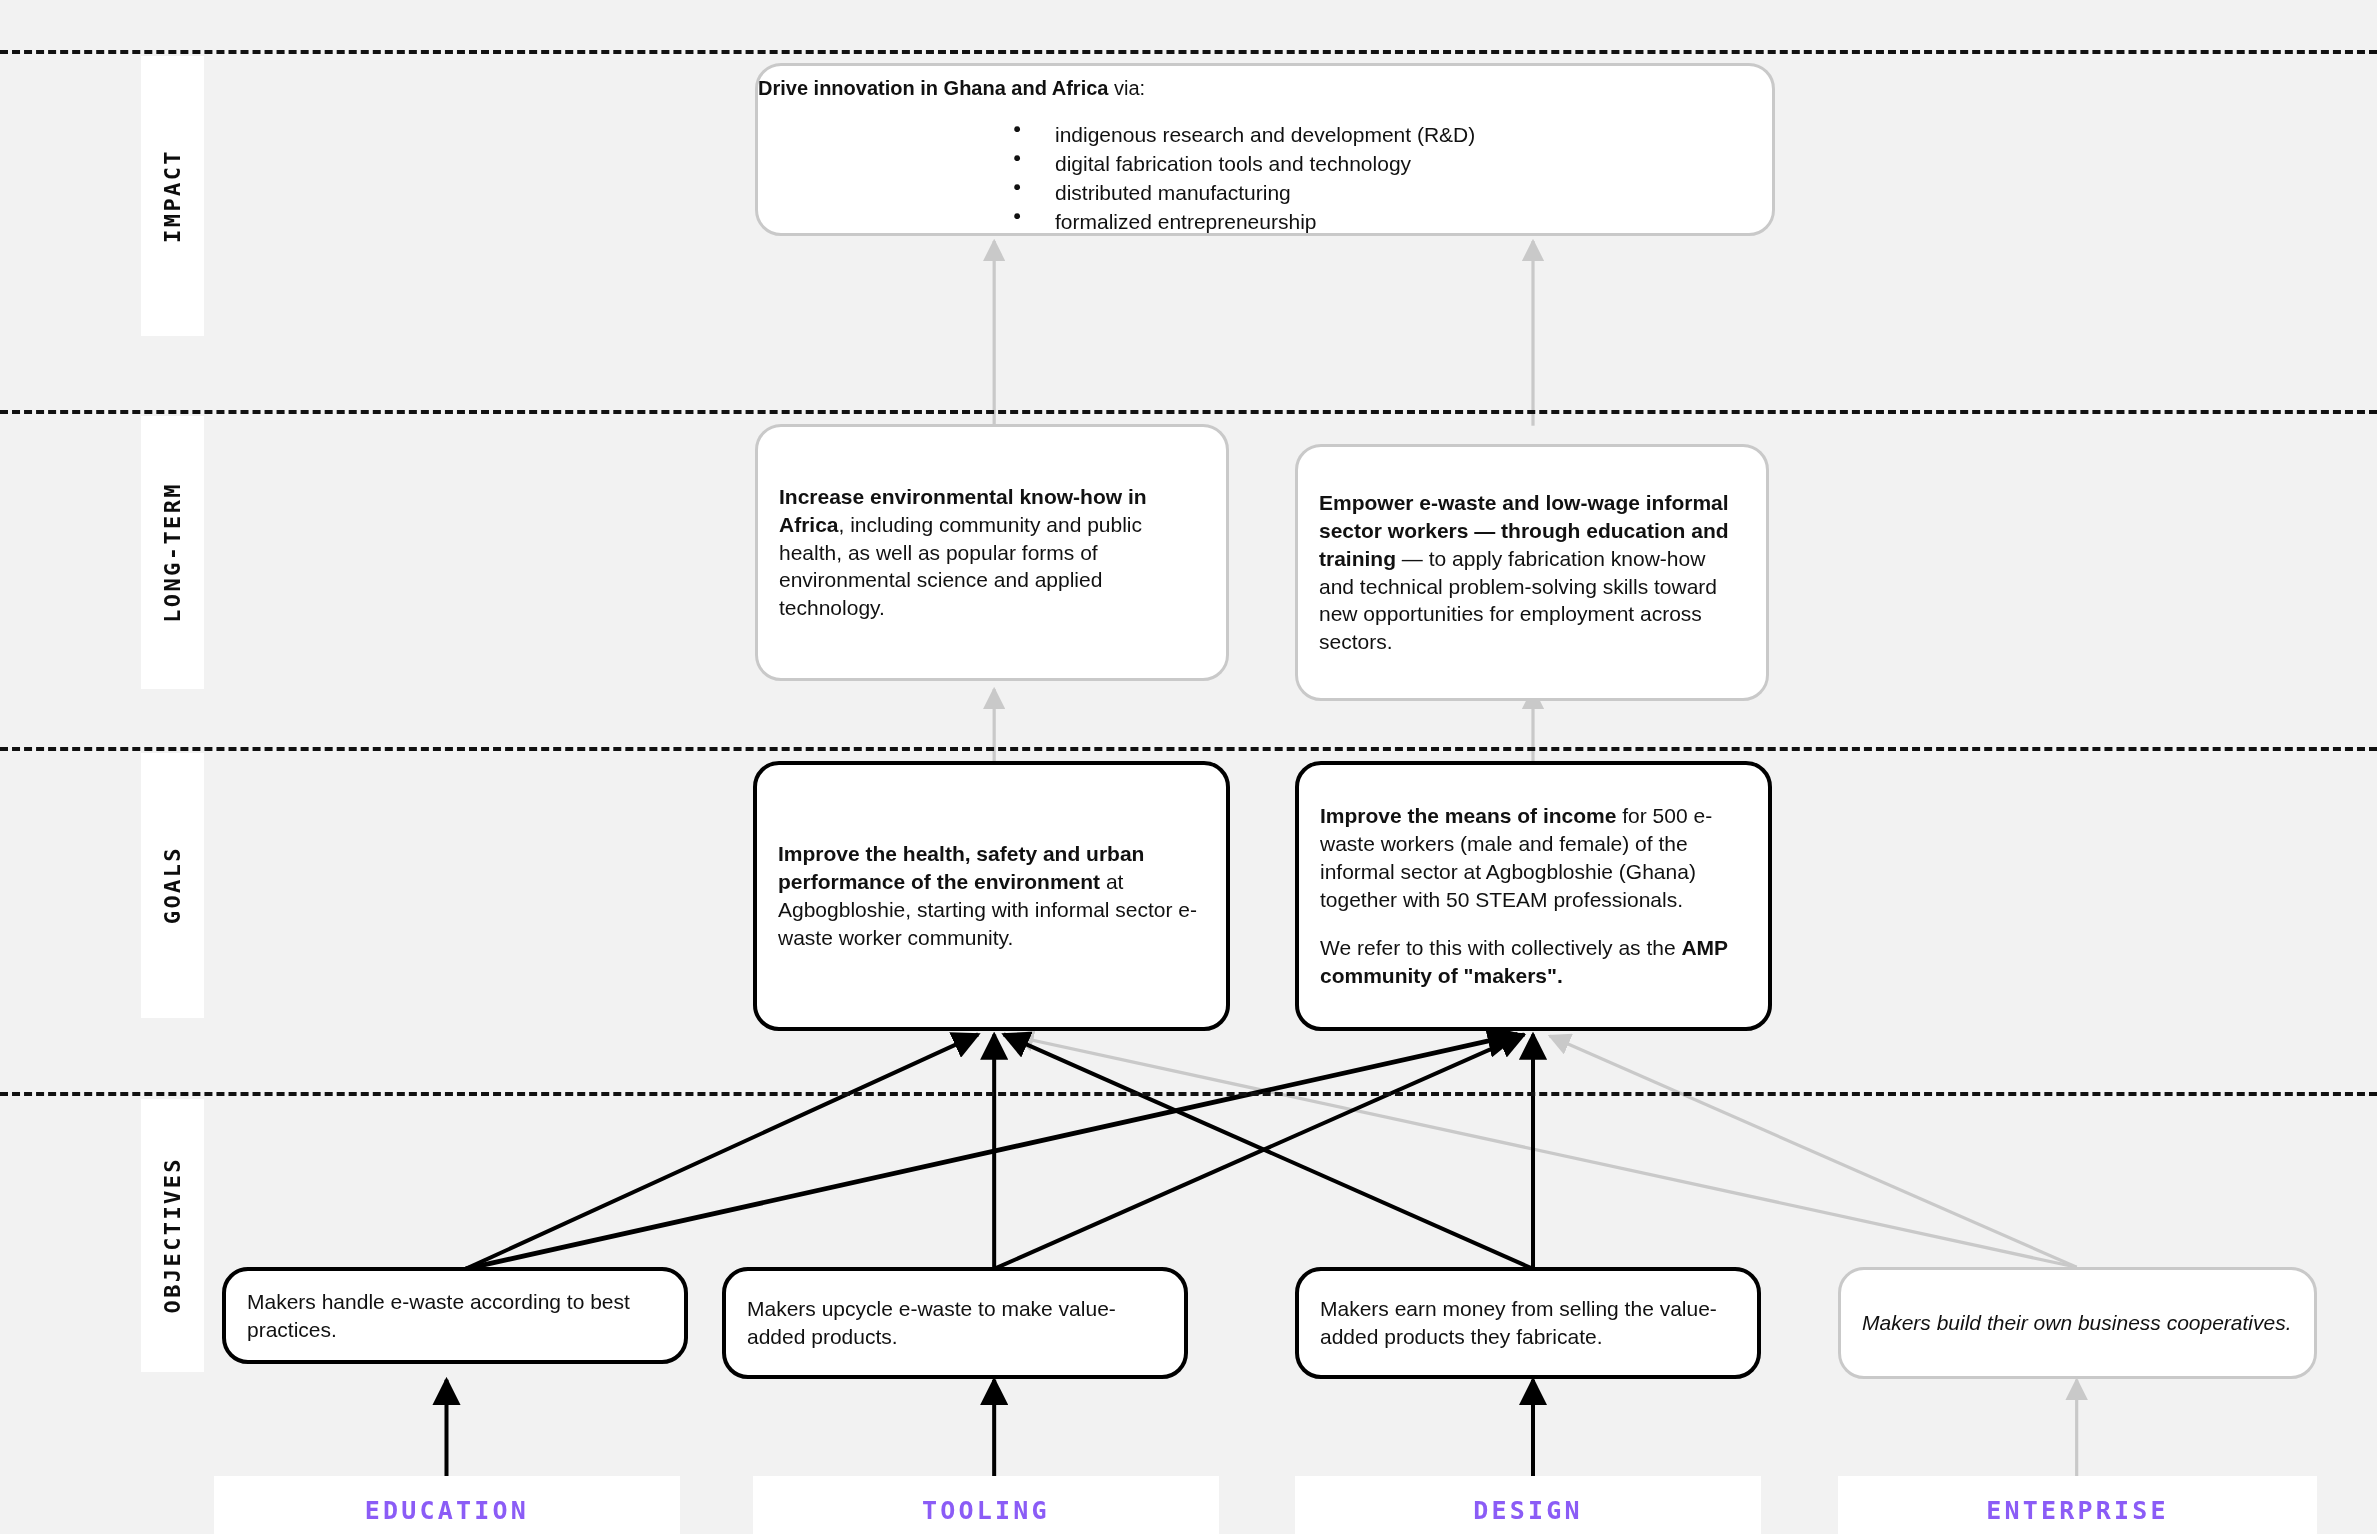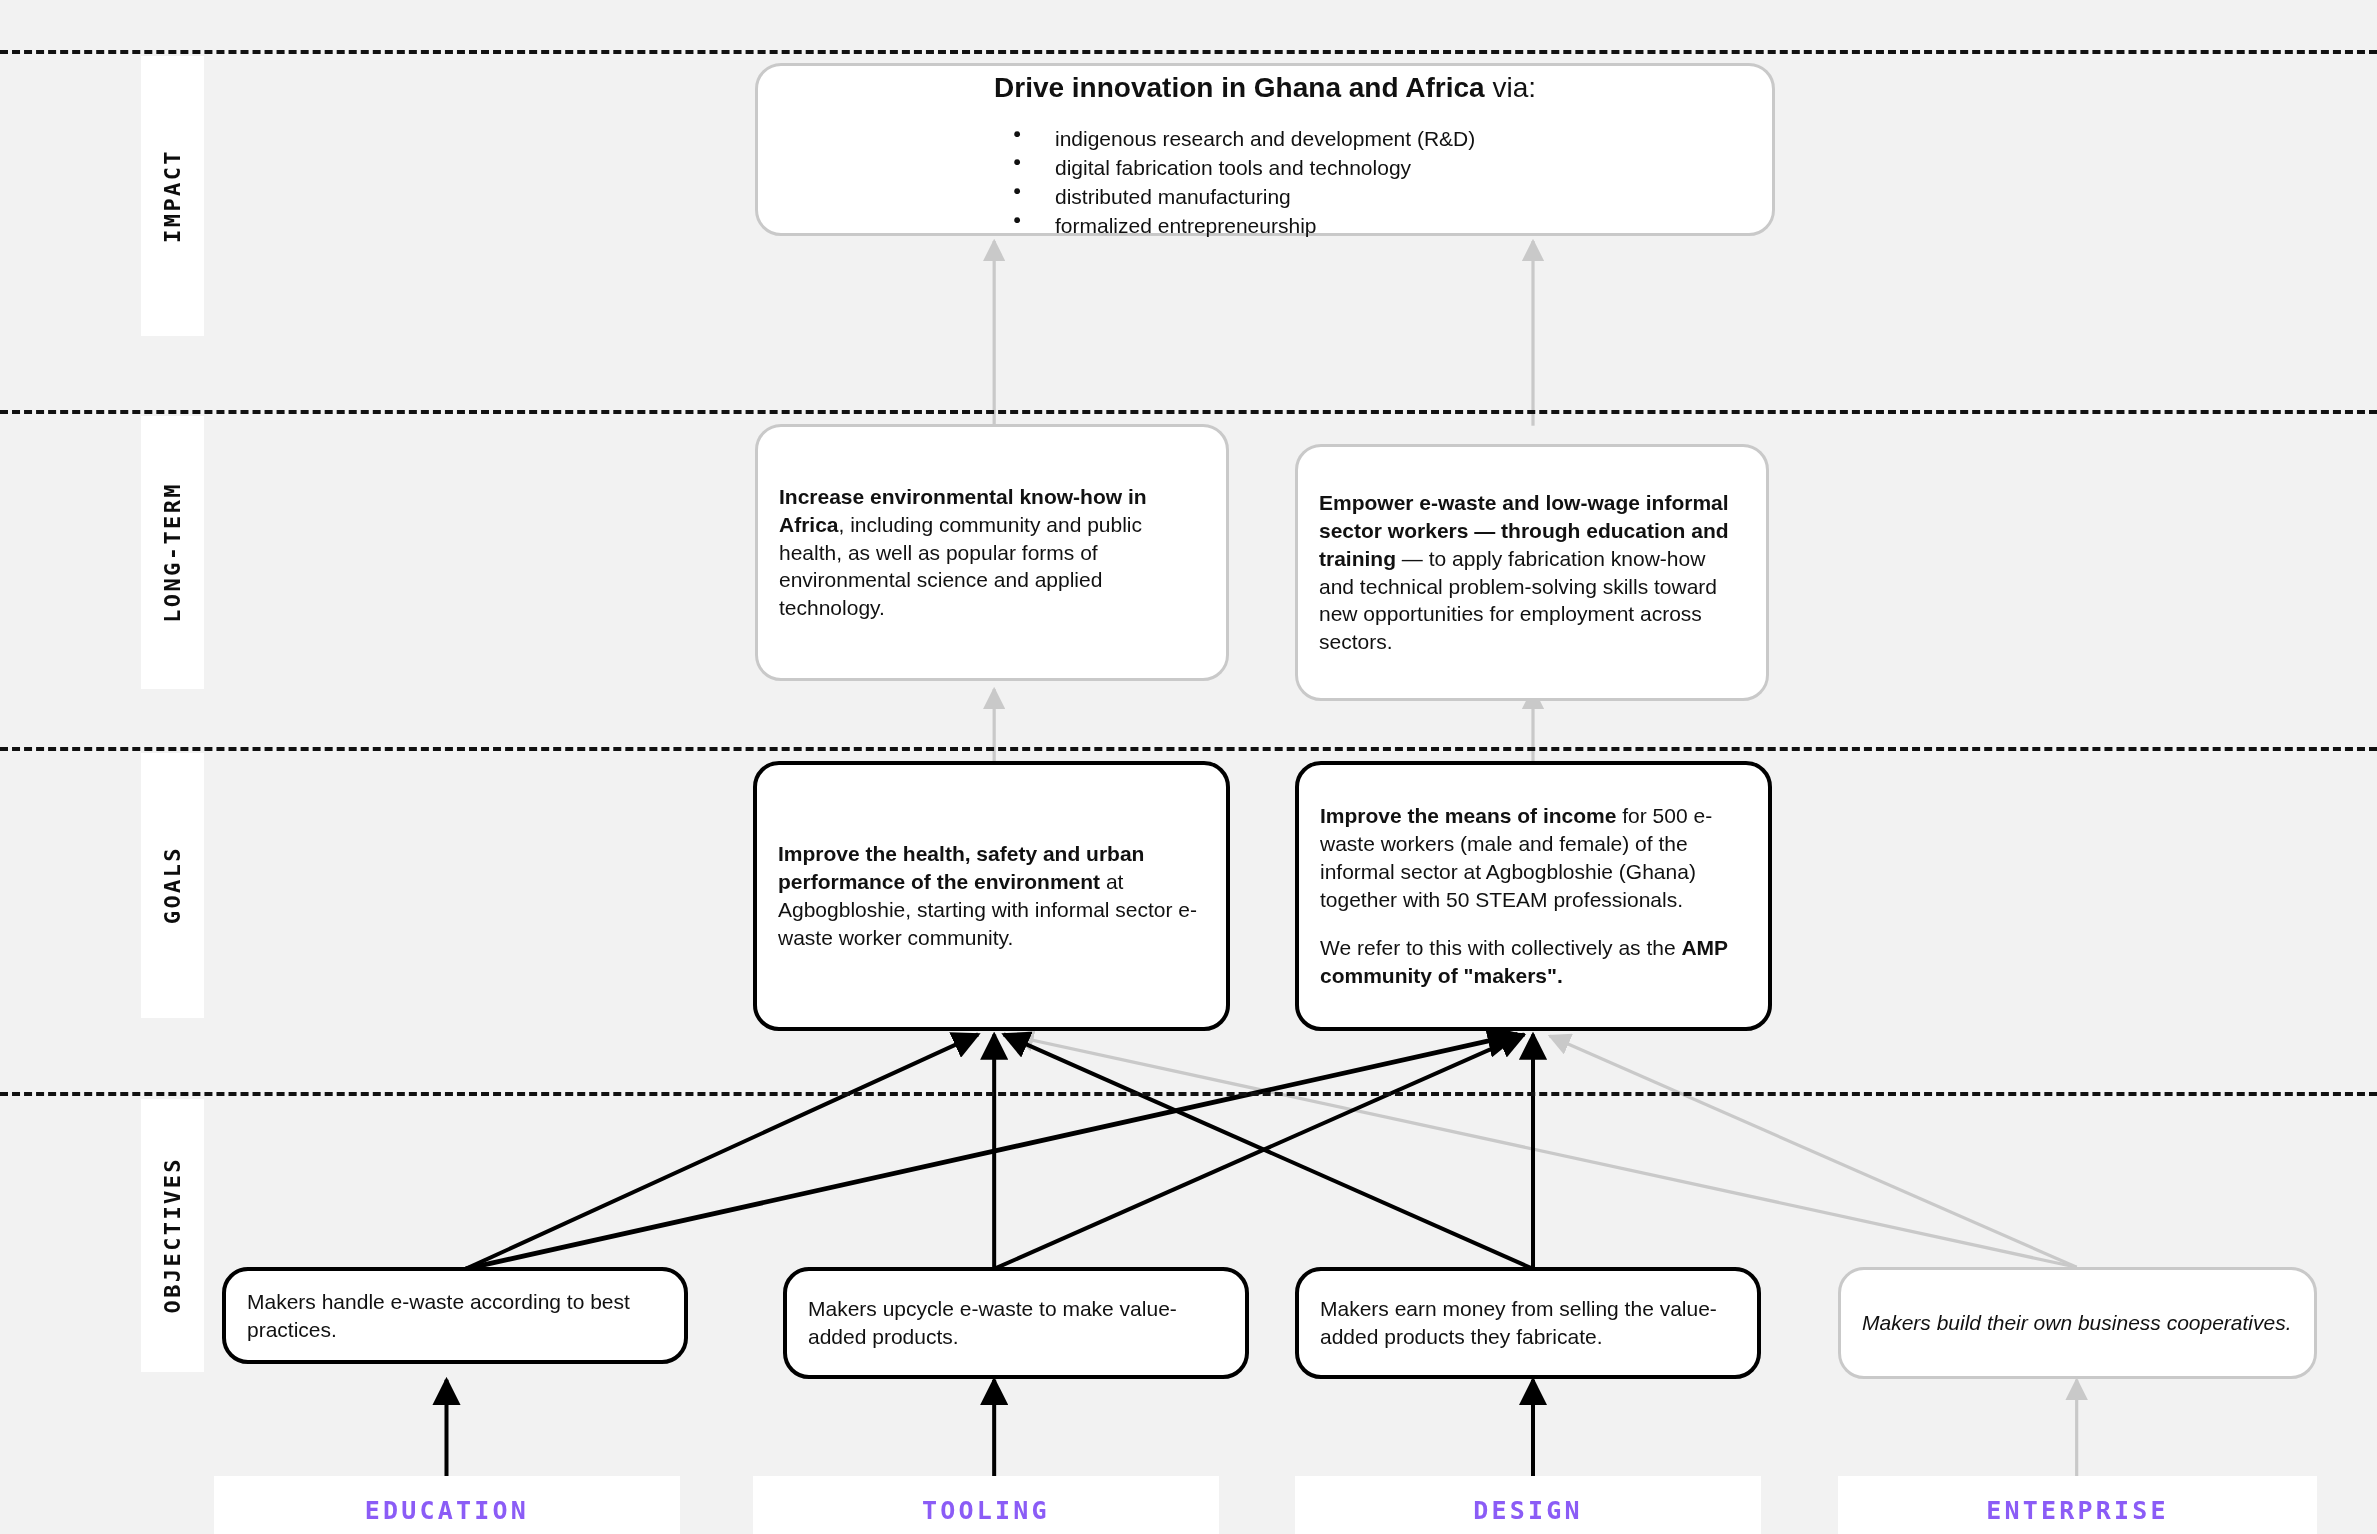--- a/index.html
+++ b/index.html
@@ -87,22 +87,21 @@
     line-height: 1.33;
     color: #111111;
     padding: 0 21px;
   }
   .node-text b { font-weight: bold; }
   .node-text .para2 { margin-top: 21px; display: block; }
 
   
   #impact-node { padding-top: 14.5px; }
   .impact-head {
-    text-align: center;
-    font-size: 28px;
+    font-size: 20px;
     color: #111111;
     margin-bottom: 21px;
   }
   .impact-head b { font-weight: bold; }
   .impact-list {
     margin: 0;
     padding: 0;
     list-style: none;
     padding-left: 255px;
   }
@@ -245,21 +244,21 @@
     <div class="node-text">
       <b>Improve the means of income</b><span> for 500 e-waste workers (male and female) of the informal sector at Agbogbloshie (Ghana) together with 50 STEAM professionals.</span>
       <span class="para2"><span>We refer to this with collectively as the </span><b>AMP community of "makers".</b></span>
     </div>
   </div>
 
   <div class="node node-strong" style="left:222px; top:1267px; width:466px; height:97px;">
     <div class="node-text">Makers handle e-waste according to best practices.</div>
   </div>
 
-  <div class="node node-strong" style="left:783px; top:1267px; width:466px; height:112px;">
+  <div class="node node-strong" style="left:722px; top:1267px; width:466px; height:112px;">
     <div class="node-text">Makers upcycle e-waste to make value-added products.</div>
   </div>
 
   <div class="node node-strong" style="left:1295px; top:1267px; width:466px; height:112px;">
     <div class="node-text">Makers earn money from selling the value-added products they fabricate.</div>
   </div>
 
   <div class="node node-soft" style="left:1838px; top:1267px; width:479px; height:112px;font-style:italic;">
     <div class="node-text">Makers build their own business cooperatives.</div>
   </div>

